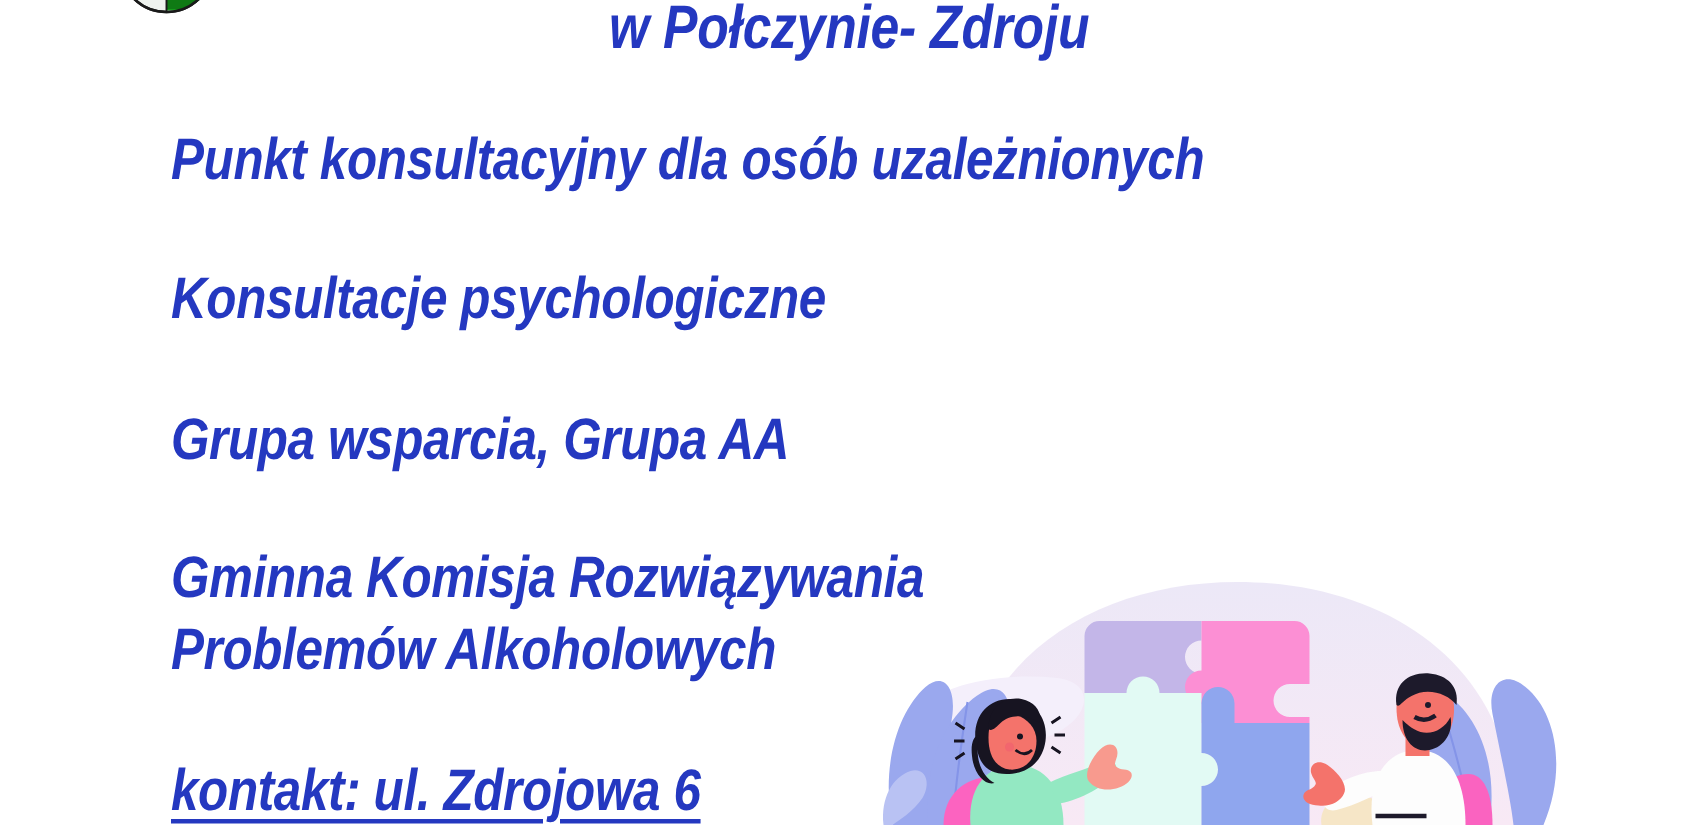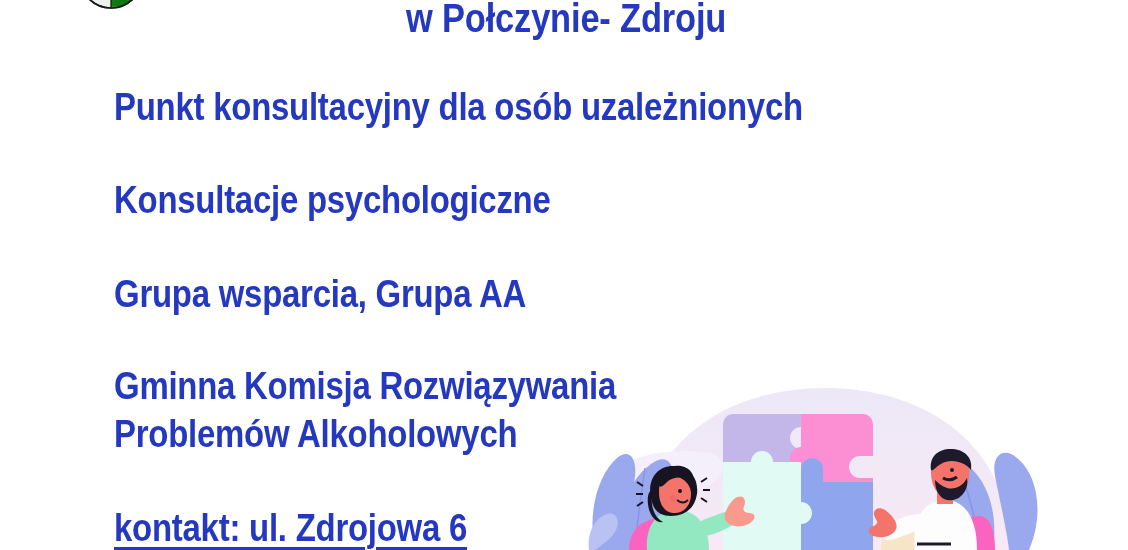--- a/index.html
+++ b/index.html
@@ -13,20 +13,21 @@
     overflow: hidden;
     font-family: "Liberation Sans", sans-serif;
   }
 
   #poster {
     position: relative;
     width: 1128px;
     height: 550px;
     background: #ffffff;
     overflow: hidden;
+    font-style: italic;
   }
 
   
   #crest {
     position: absolute;
     left: 66px;
     top: -56px;
     width: 90px;
     height: 74px;
     overflow: hidden;

